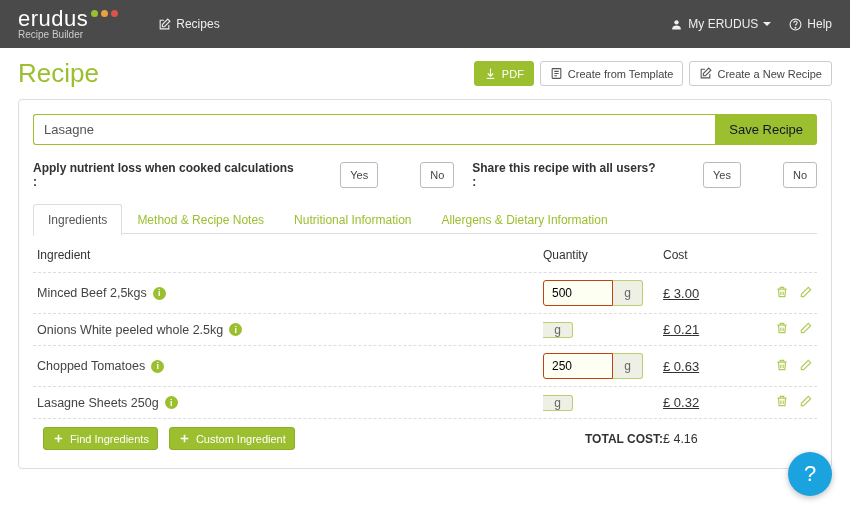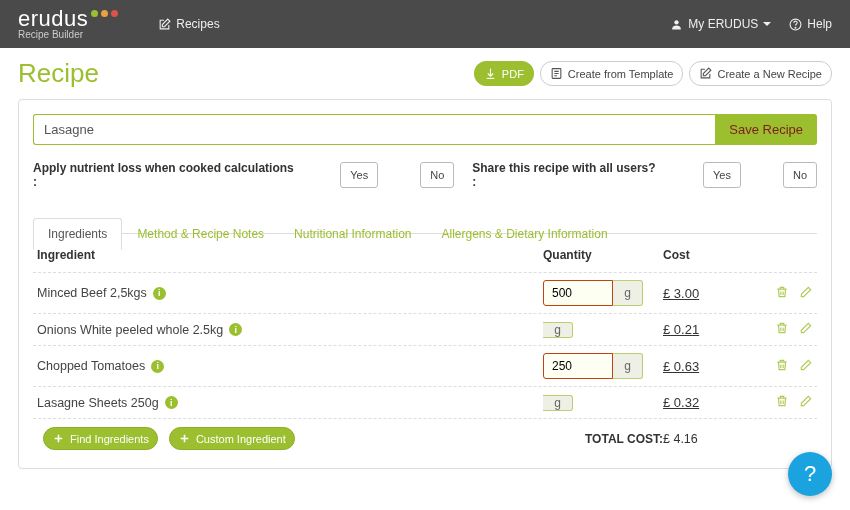--- a/index.html
+++ b/index.html
@@ -16,37 +16,37 @@
 .logo-sub { font-size: 10px; color: #ccc; margin-top: 0px; }
 .nav-link { margin-left: 40px; color: #eee; font-size: 12px; display: flex; align-items: center; gap: 5px; cursor: pointer; }
 .spacer { flex: 1; }
 .user-menu { color: #eee; font-size: 12px; display: flex; align-items: center; gap: 5px; cursor: pointer; margin-right: 18px; }
 .help-link { color: #eee; font-size: 12px; display: flex; align-items: center; gap: 5px; cursor: pointer; text-align: right; }
 .caret-down { display:inline-block; width:0; height:0; border-left:4px solid transparent; border-right:4px solid transparent; border-top:4px solid #eee; }
 
 .page { padding: 10px 18px 0 18px; }
 .page-header { display: flex; align-items: center; margin-bottom: 10px; }
 .page-title { font-size: 26px; color: #9bbf2e; font-weight: 400; }
-.btn { display: inline-flex; align-items: center; gap: 5px; font-size: 11px; padding: 5px 9px; border: 1px solid #ccc; border-radius: 12px; background: #fff; color: #444; cursor: pointer; margin-left: 6px; }
+.btn { display: inline-flex; align-items: center; gap: 5px; font-size: 11px; padding: 5px 9px; border: 1px solid #ccc; border-radius: 3px; background: #fff; color: #444; cursor: pointer; margin-left: 6px; }
 .btn.green { background: #9bbf2e; border-color: #9bbf2e; color: #fff; }
 .btn.green-flat { background: #9bbf2e; border-color: #8cae28; color: #fff; font-size: 11px; padding: 4px 8px; }
 .panel { border: 1px solid #ddd; border-radius: 4px; padding: 14px 14px 18px 14px; background: #fff; }
 .title-row { display: flex; }
 .title-input { flex: 1; border: 1px solid #9bbf2e; border-right: none; border-radius: 3px 0 0 3px; padding: 7px 10px; font-size: 13px; color: #555; outline: none; }
-.save-btn { background: #9bbf2e; color: #7f1d1d; border: none; border-radius: 0 3px 3px 0; padding: 0 14px; font-size: 13px; cursor: pointer; }
+.save-btn { background: #9bbf2e; color: #0f172a; border: none; border-radius: 0 3px 3px 0; padding: 0 14px; font-size: 13px; cursor: pointer; }
 
 .options-row { display: flex; align-items: center; gap: 6px; margin-top: 16px; font-size: 12px; color: #333; font-weight: 600; }
 .options-row .lbl { font-weight: 700; }
 .seg-btn { border: 1px solid #bbb; background: #fff; padding: 6px 9px; font-size: 11px; border-radius: 3px; cursor: pointer; color: #444; margin-left: 36px; }
 
 .tabs { display: flex; border-bottom: 1px solid #ddd; margin-top: 12px; }
-.tab { padding: 8px 14px; font-size: 12px; color: #9bbf2e; cursor: pointer; border: 1px solid transparent; border-bottom: none; position: relative; top: 17px; }
+.tab { padding: 8px 14px; font-size: 12px; color: #9bbf2e; cursor: pointer; border: 1px solid transparent; border-bottom: none; position: relative; top: 3px; }
 .tab.active { color: #555; border-color: #ddd; border-bottom: 1px solid #fff; background: #fff; border-radius: 3px 3px 0 0; }
 
-.tbl-head { display: flex; font-weight: 700; font-size: 12px; padding: 14px 4px 10px 4px; }
+.tbl-head { display: flex; font-weight: 400; font-size: 12px; padding: 14px 4px 10px 4px; }
 .col-ing { flex: 1; }
 .col-qty { width: 120px; }
 .col-cost { width: 90px; }
 .col-act { width: 60px; }
 
 .ing-row { display: flex; align-items: center; padding: 7px 4px; border-top: 1px dashed #ddd; }
 .ing-name { flex: 1; font-size: 12.5px; color: #444; display: flex; align-items: center; gap: 6px; }
 .info-icon { width: 13px; height: 13px; border-radius: 50%; background: #9bbf2e; color: #fff; font-size: 9px; display: inline-flex; align-items: center; justify-content: center; font-weight: 700; }
 .qty-group { display: flex; width: 110px; }
 .qty-input { width: 70px; border: 1px solid #c2410c; border-radius: 3px 0 0 3px; padding: 5px 8px; font-size: 12px; outline: none; background: #fcfff2; }

